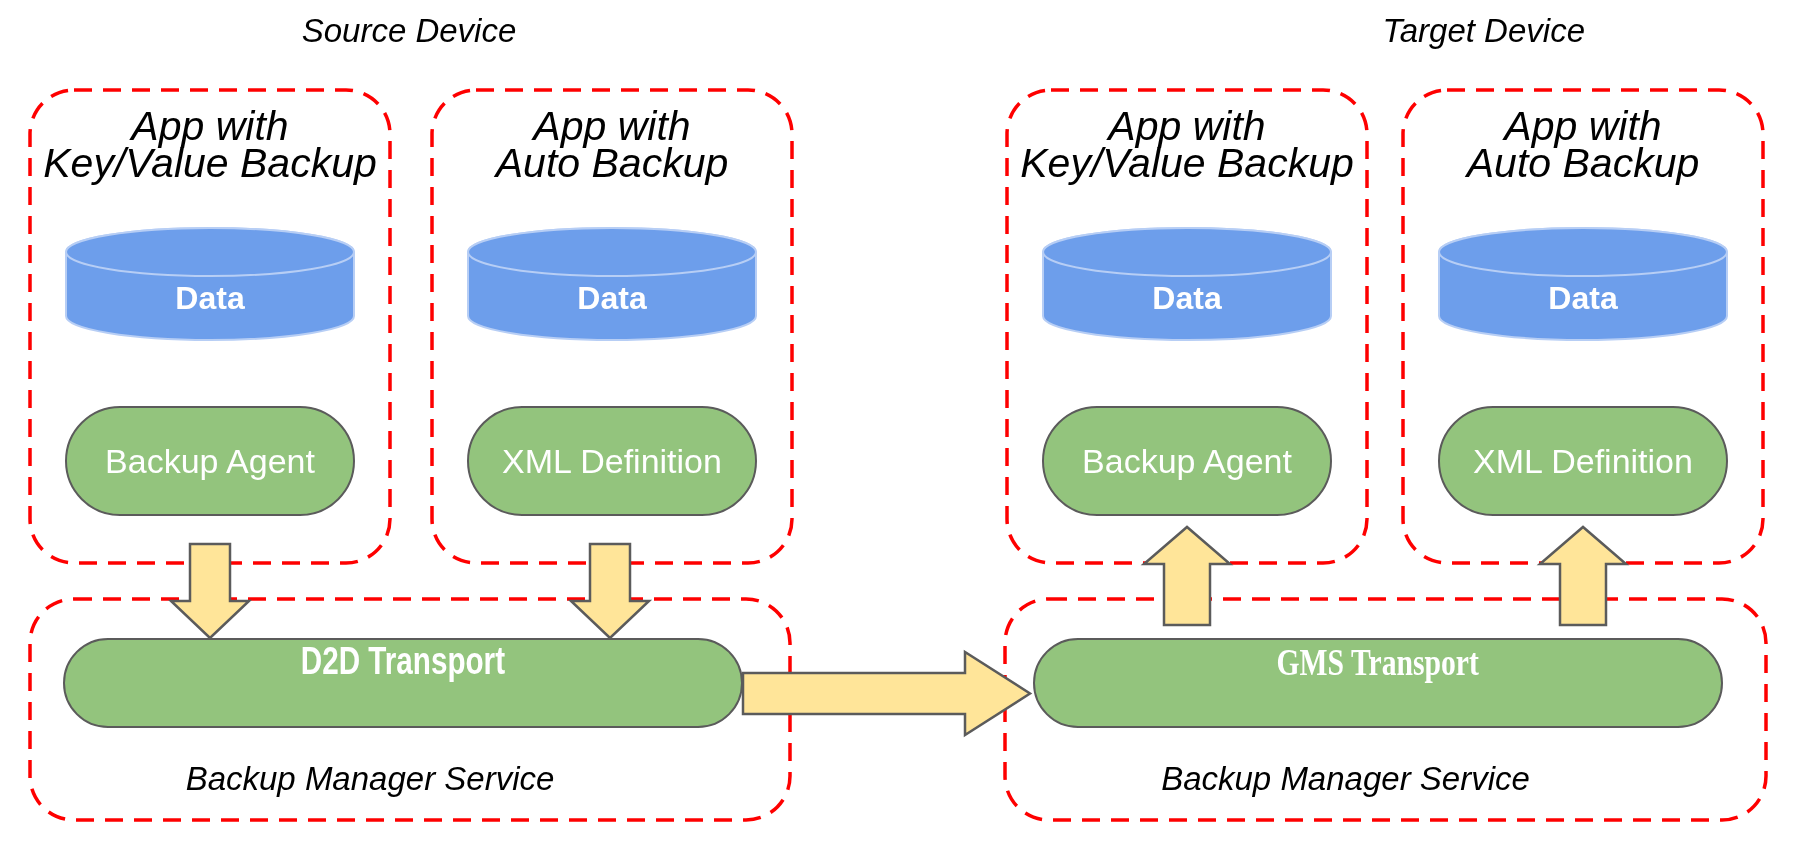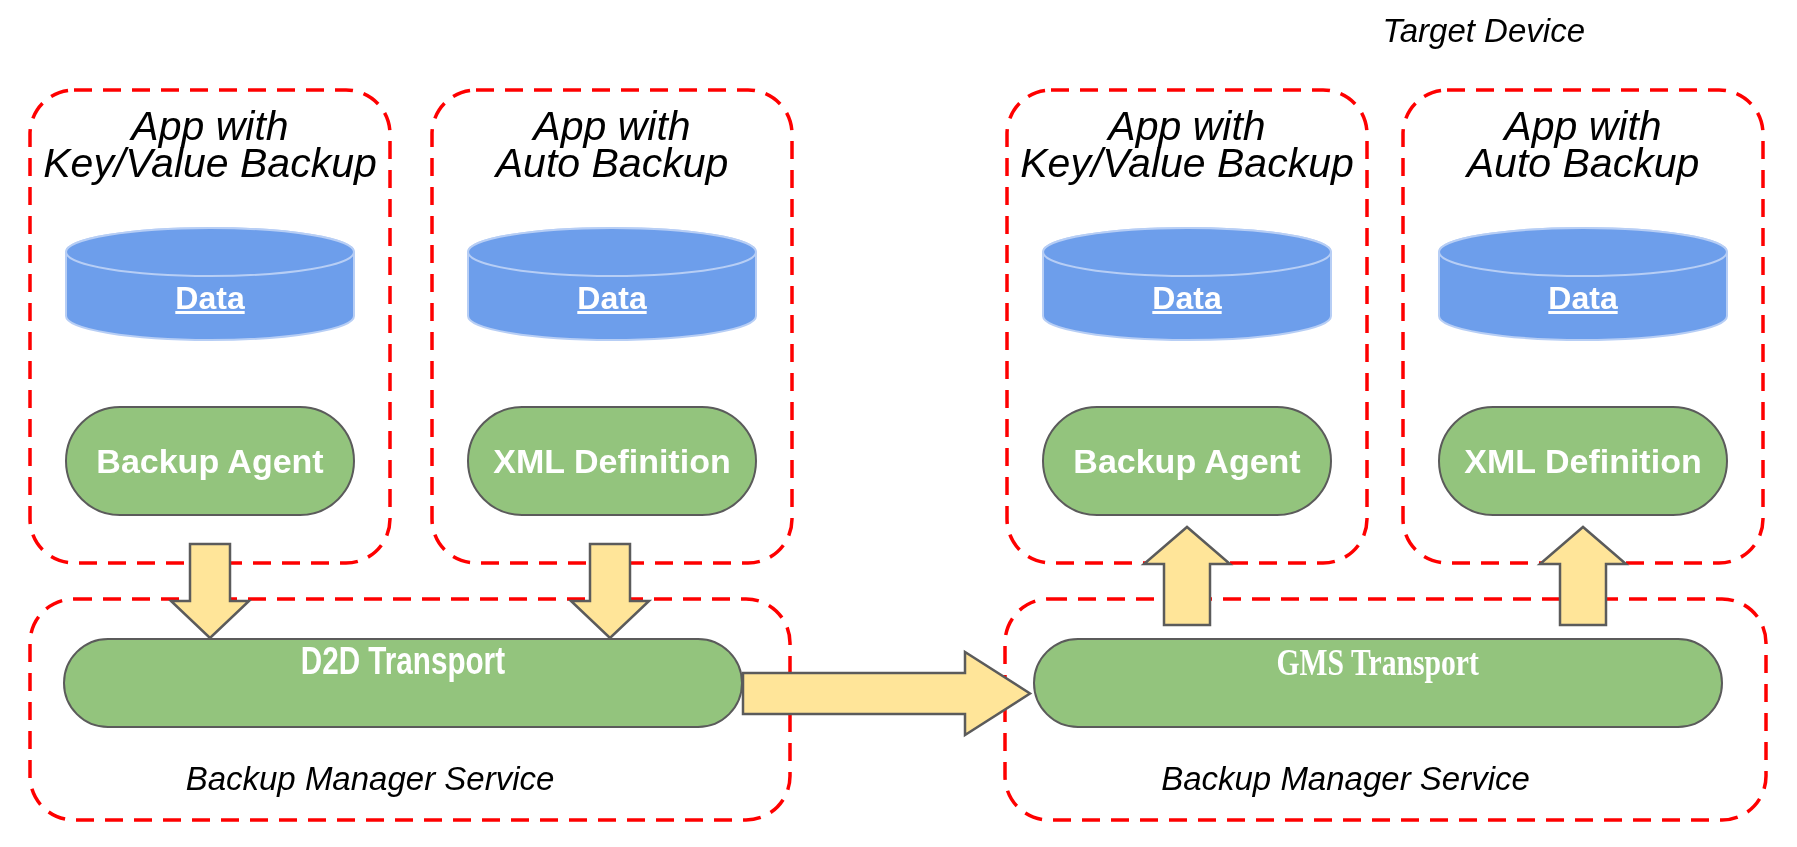--- a/index.html
+++ b/index.html
@@ -63,33 +63,32 @@
   .cyl path,.cyl ellipse{
     fill:var(--cylinder-blue);
     stroke:var(--cylinder-edge-blue);
     stroke-width:2;
   }
   .cyl-label{
     position:absolute;left:0;right:0;top:52px;
     text-align:center;
     font-weight:bold;font-size:32px;line-height:40px;
     color:var(--text-white);
-    text-decoration:underline;
   }
 
   
   .pill-small{
     position:absolute;top:318px;left:50%;
     transform:translateX(-50%);
     width:290px;height:110px;
     background:var(--pill-green);
     border:2.5px solid var(--shape-border-gray);
     border-radius:55px;
     display:flex;align-items:center;justify-content:center;
-    font-weight:bold;font-size:34px;
+    font-weight:normal;font-size:34px;
     color:var(--text-white);
     white-space:nowrap;
   }
 
   .service-box{position:absolute;top:597px;height:225px;}
   .pill-transport{
     position:absolute;top:41px;height:90px;
     background:var(--pill-green);
     border:2.5px solid var(--shape-border-gray);
     border-radius:57px;
@@ -121,20 +120,21 @@
     stroke:var(--shape-border-gray);
     stroke-width:2.5;
     stroke-linejoin:miter;
   }
 </style>
 </head>
 <body>
 
 <div class="stage">
 
+  <div class="device-title" style="left:209px;">Source Device</div>
   <div class="device-title" style="left:1185px;text-align:right;">Target Device</div>
 
   <div class="app-box" style="left:28px;">
     <svg class="dash-svg" width="364" height="477">
         <rect x="2" y="2" width="360" height="473" rx="44"></rect>
       </svg>
     <div class="app-title">
       <div>App with</div>
       <div>Key/Value Backup</div>
     </div>

